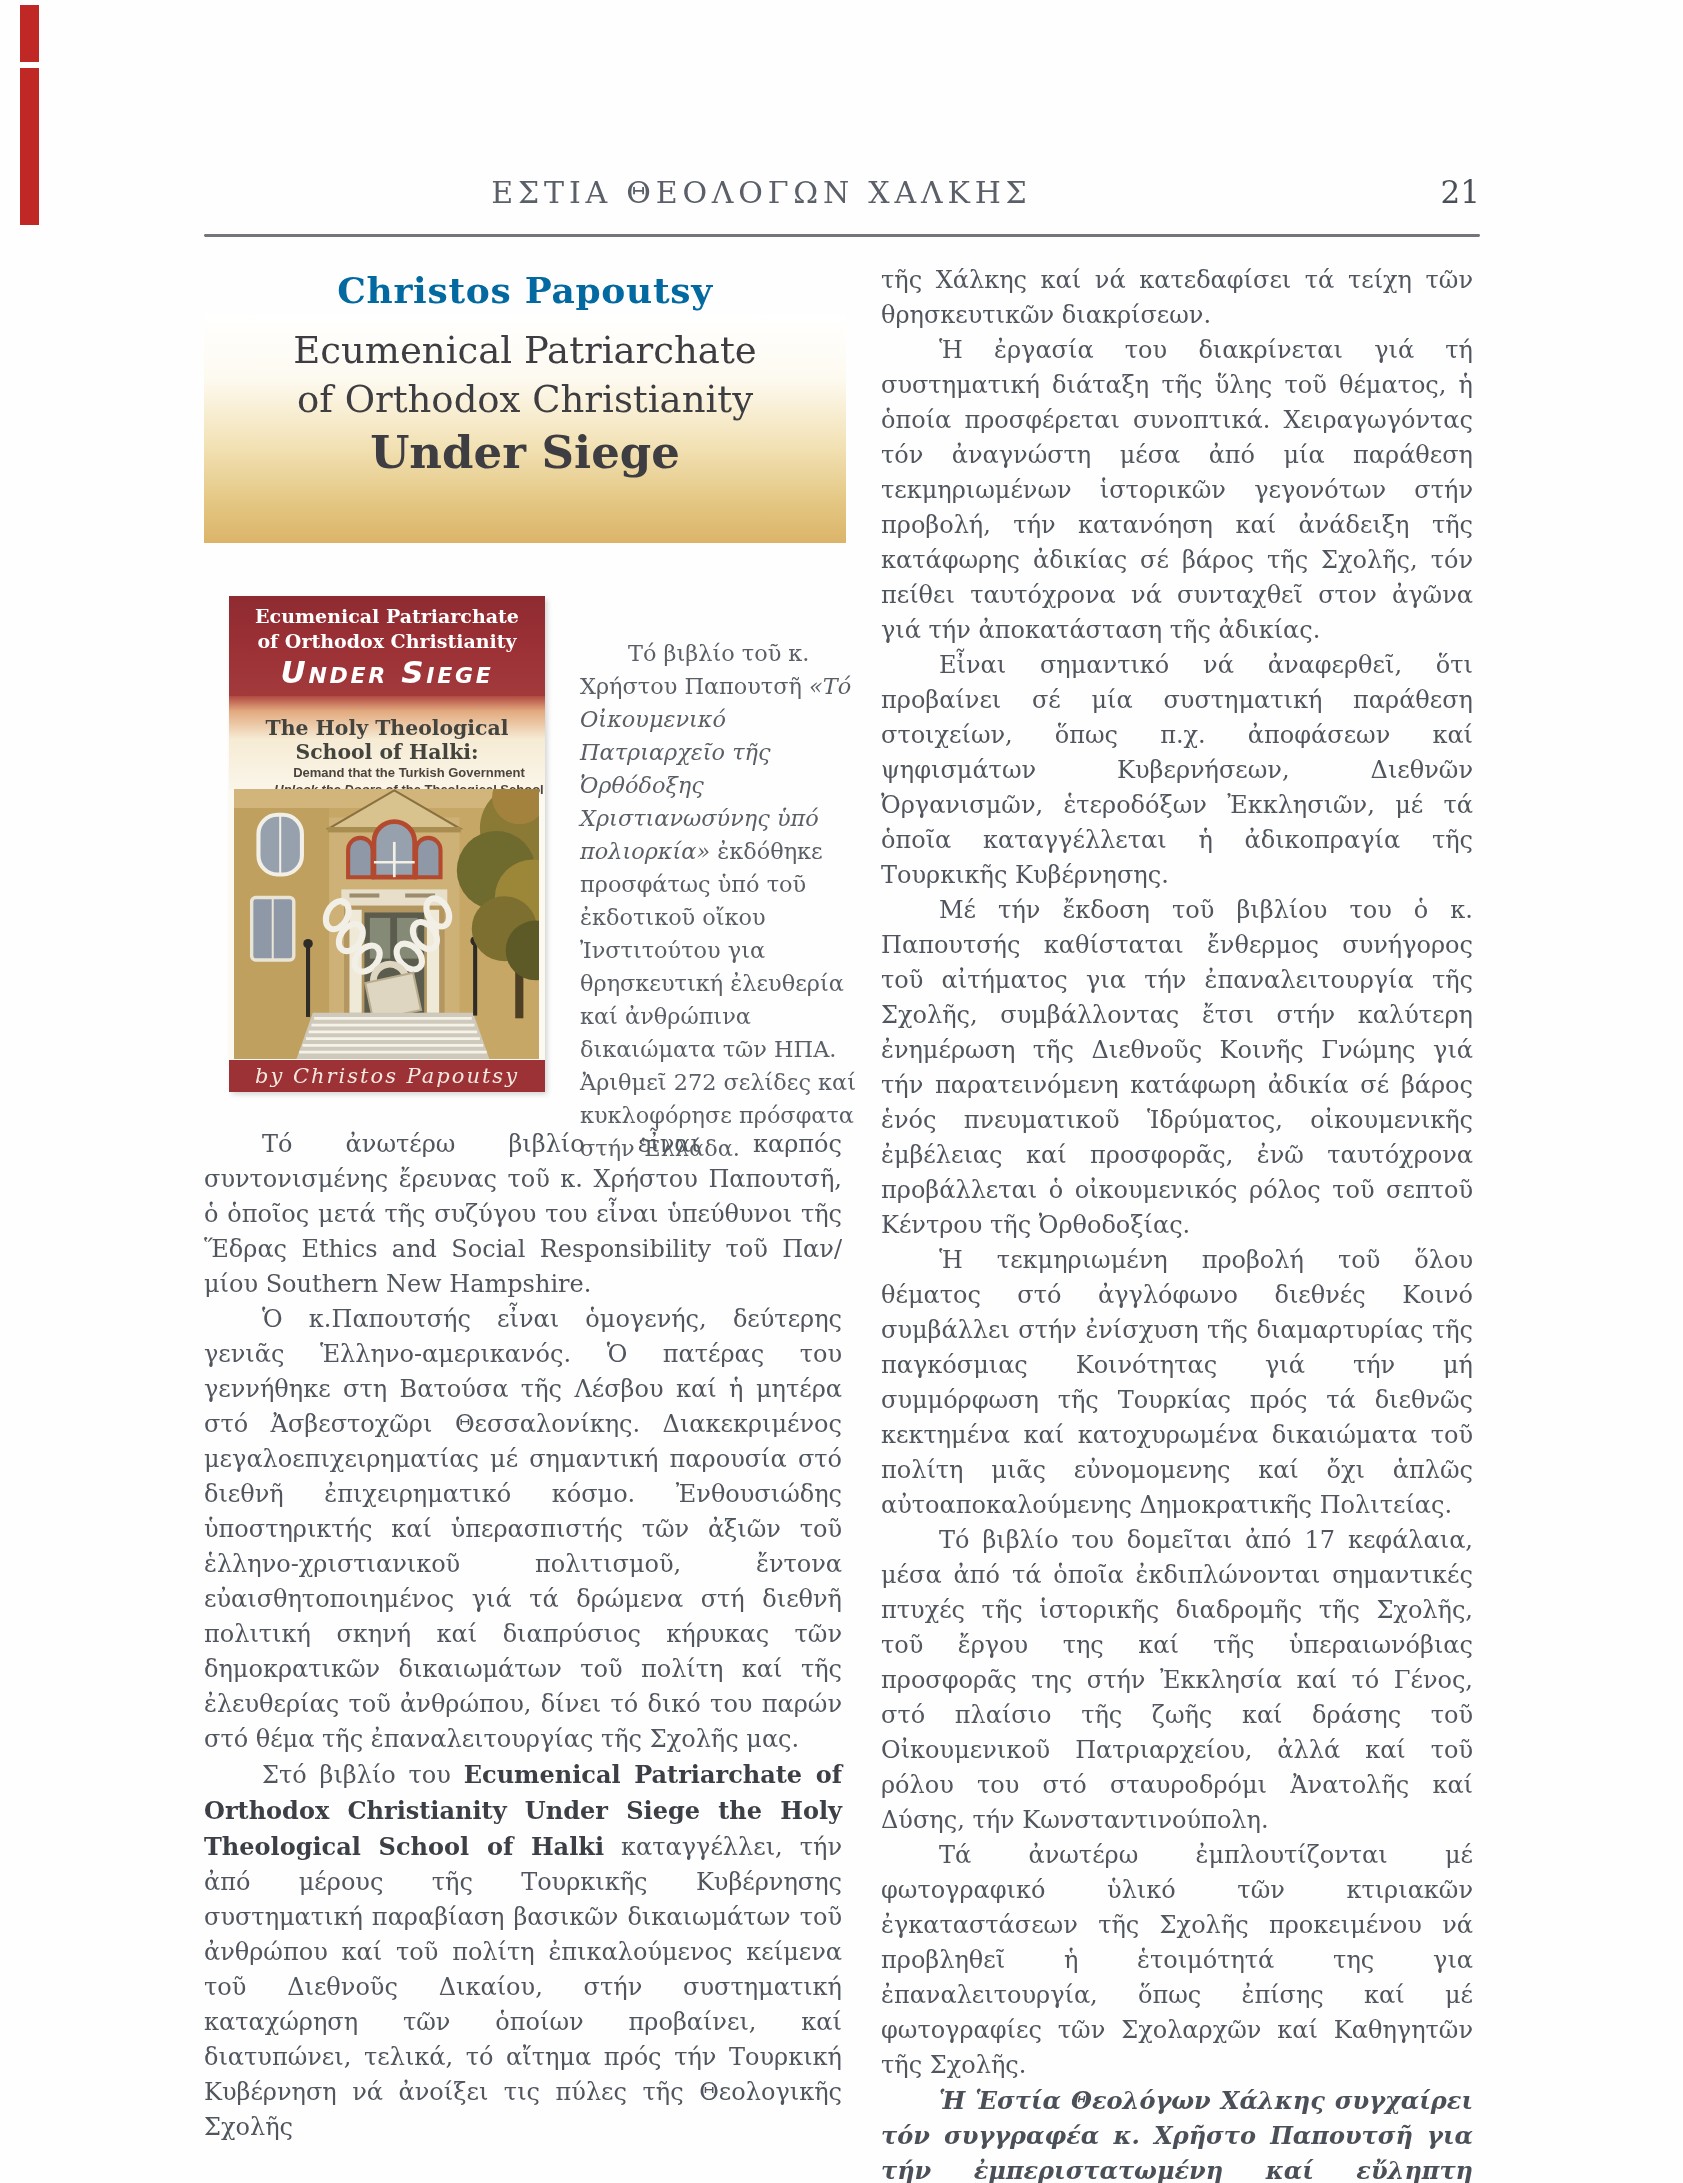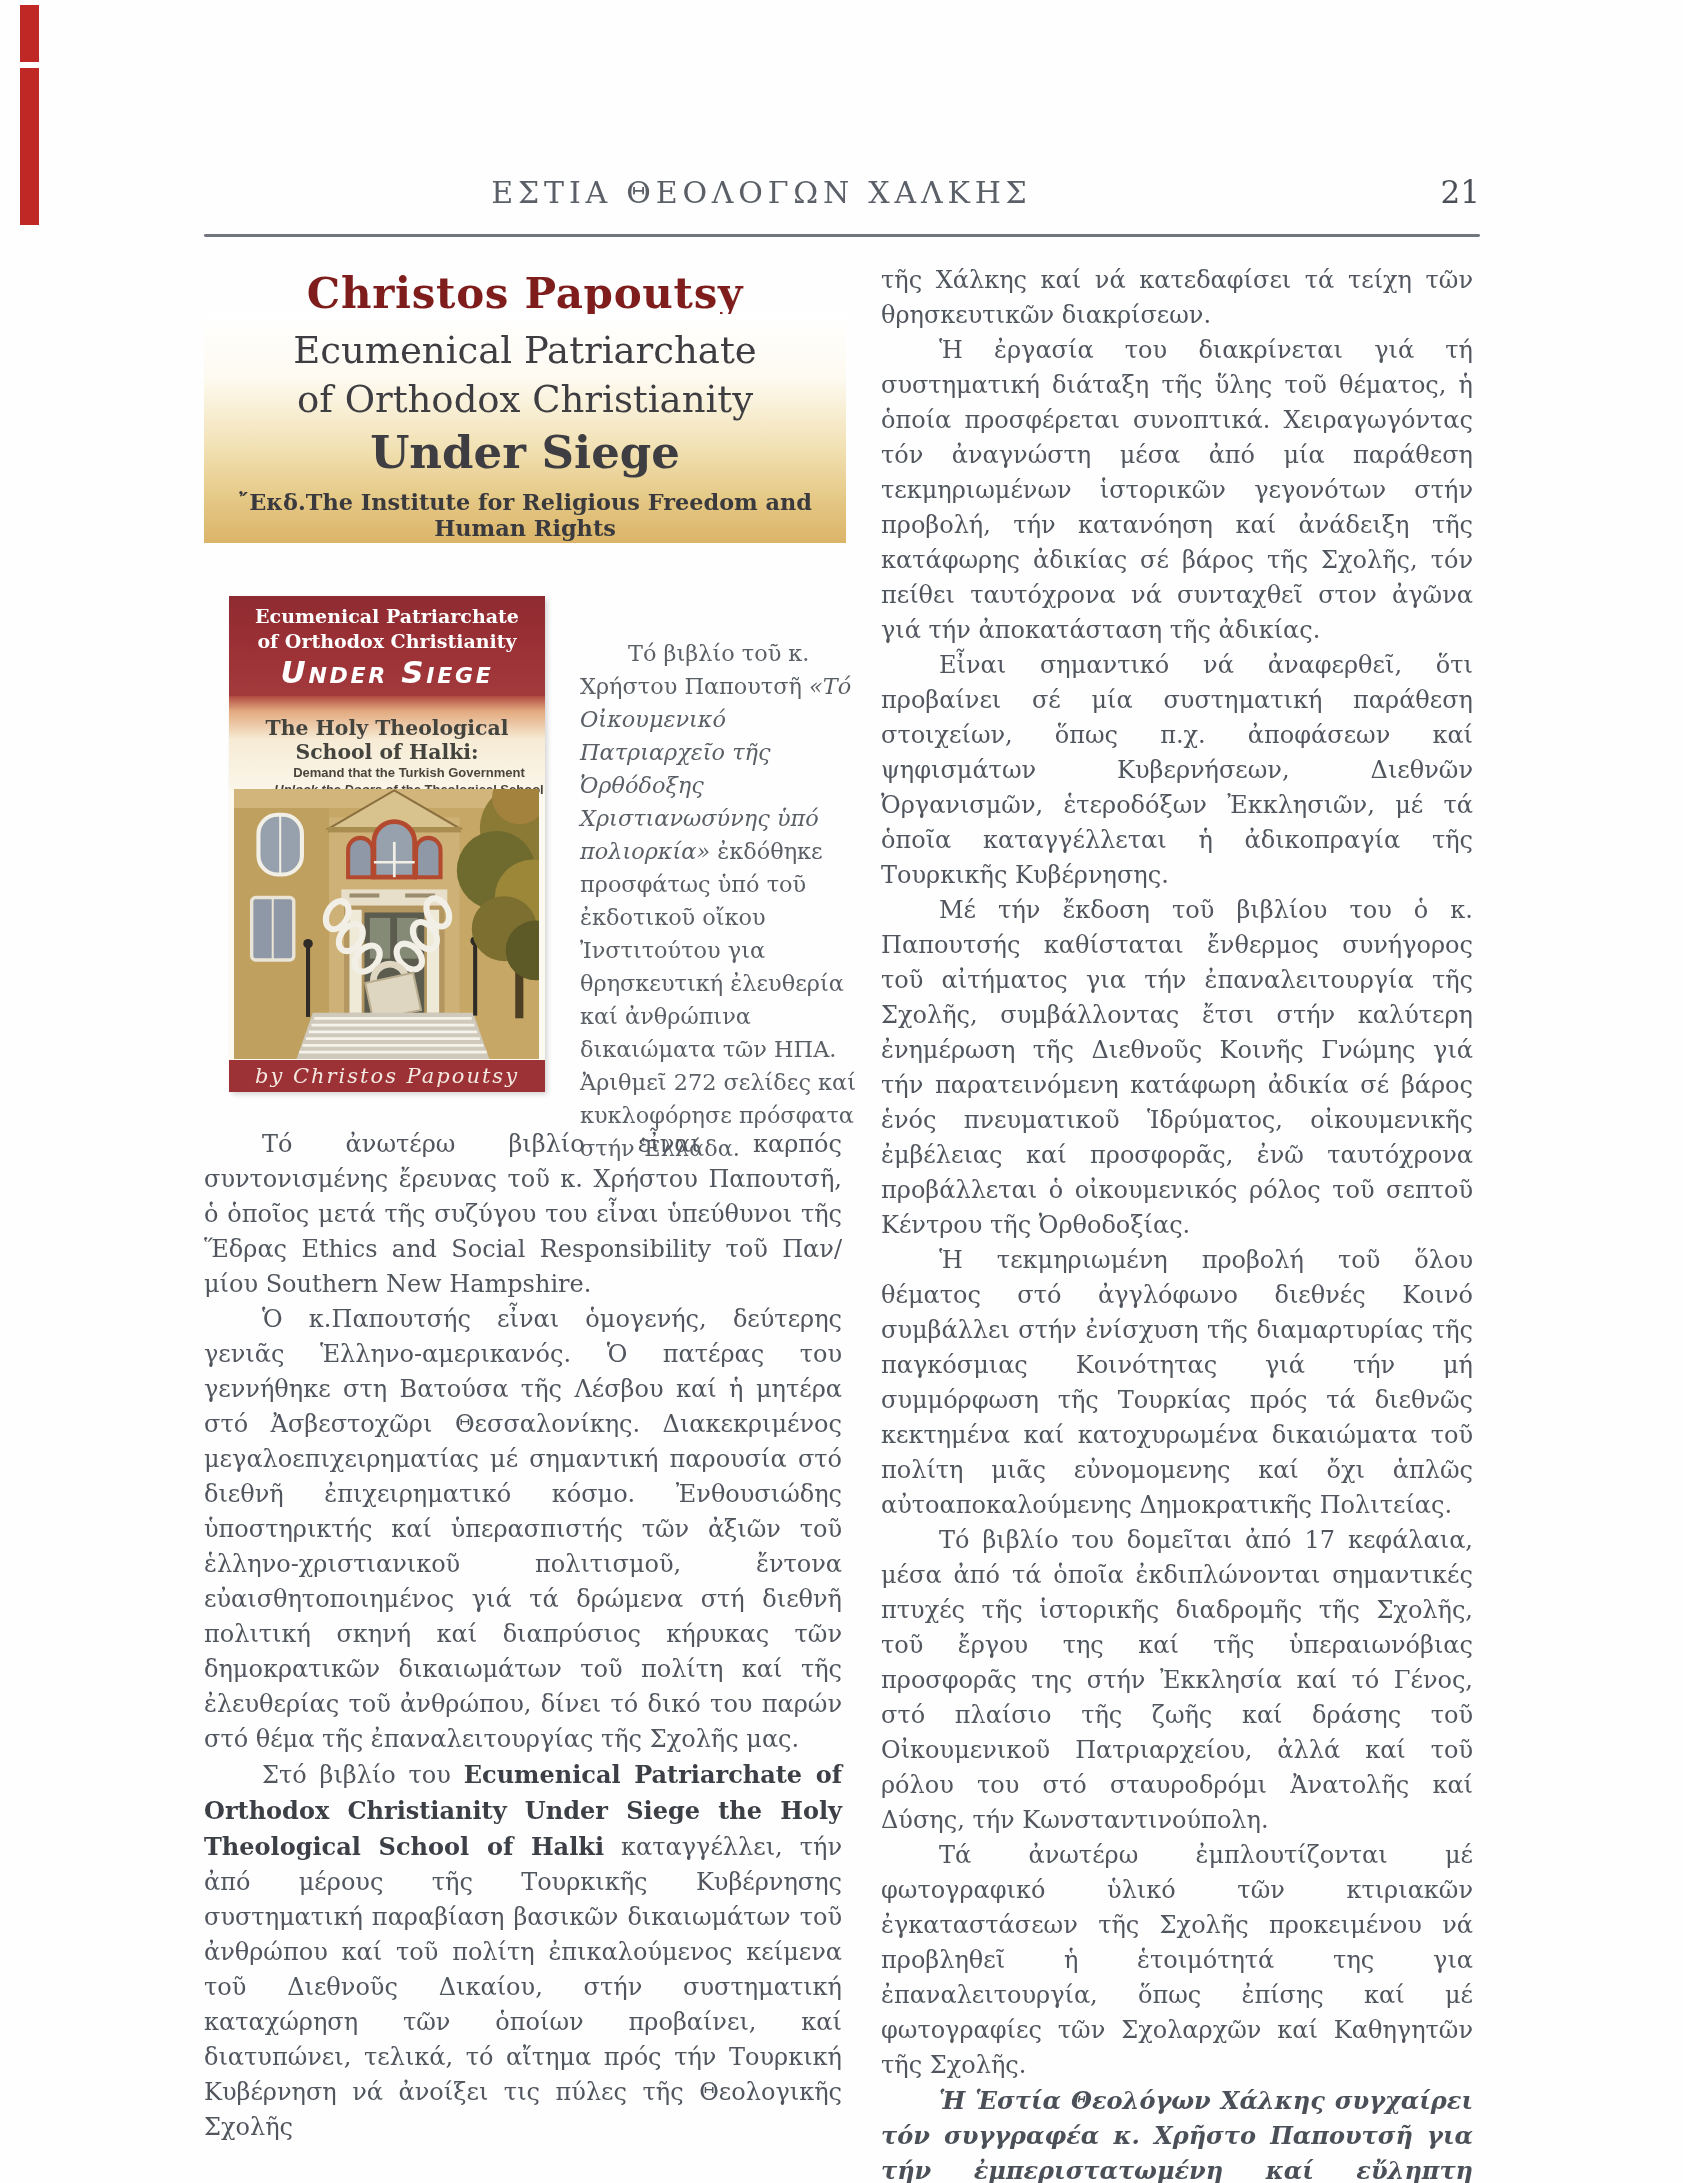--- a/index.html
+++ b/index.html
@@ -26,22 +26,22 @@
     text-align:right; font-size:31px; color:#4b5058;
   }
   #header-rule {
     position:absolute; left:204px; top:234px; width:1276px; height:2.7px;
     background:#72767c; border-radius:1.4px;
   }
 
   
   #author-heading {
     position:absolute; left:204px; top:269px; width:642px;
-    text-align:center; font-size:42px; font-weight:bold;
-    letter-spacing:0.7px; color:#7f1d1d;
+    text-align:center; font-size:36px; font-weight:bold;
+    letter-spacing:0.7px; color:#0369a1;
   }
   #title-box {
     position:absolute; left:204px; top:314px; width:642px; height:229px;
     background:linear-gradient(180deg,#ffffff 0%,#fdfaf0 28%,#f2e1b4 58%,#e4c783 82%,#dbb469 100%);
     text-align:center; color:#3e3e42;
   }
   .tb-line { font-size:37px; line-height:49px; }
   #title-box .tb-1 { padding-top:12.2px; }
   #title-box .tb-3 { font-size:45px; font-weight:bold; line-height:58px; }
   #publisher-line { font-size:22.4px; font-weight:bold; margin-top:6.8px; color:#3a3a3e; }
@@ -118,21 +118,20 @@
   <div id="header-title">ΕΣΤΙΑ ΘΕΟΛΟΓΩΝ ΧΑΛΚΗΣ</div>
   <div id="page-number">21</div>
   <div id="header-rule"></div>
 
   <div id="author-heading">Christos Papoutsy</div>
 
   <div id="title-box">
     <div class="tb-line tb-1">Ecumenical Patriarchate</div>
     <div class="tb-line tb-2">of Orthodox Christianity</div>
     <div class="tb-line tb-3">Under Siege</div>
-    <div id="publisher-line">῎Εκδ.The Institute for Religious Freedom and Human Rights</div>
   </div>
 
   <div id="book-cover">
     <div id="cover-red-top">
       <div class="cover-title-line ct-1">Ecumenical Patriarchate</div>
       <div class="cover-title-line ct-2">of Orthodox Christianity</div>
       <div id="cover-under-siege">Under Siege</div>
     </div>
     <div id="cover-mid">
       <div id="cover-subtitle">The Holy Theological School of Halki:</div>

